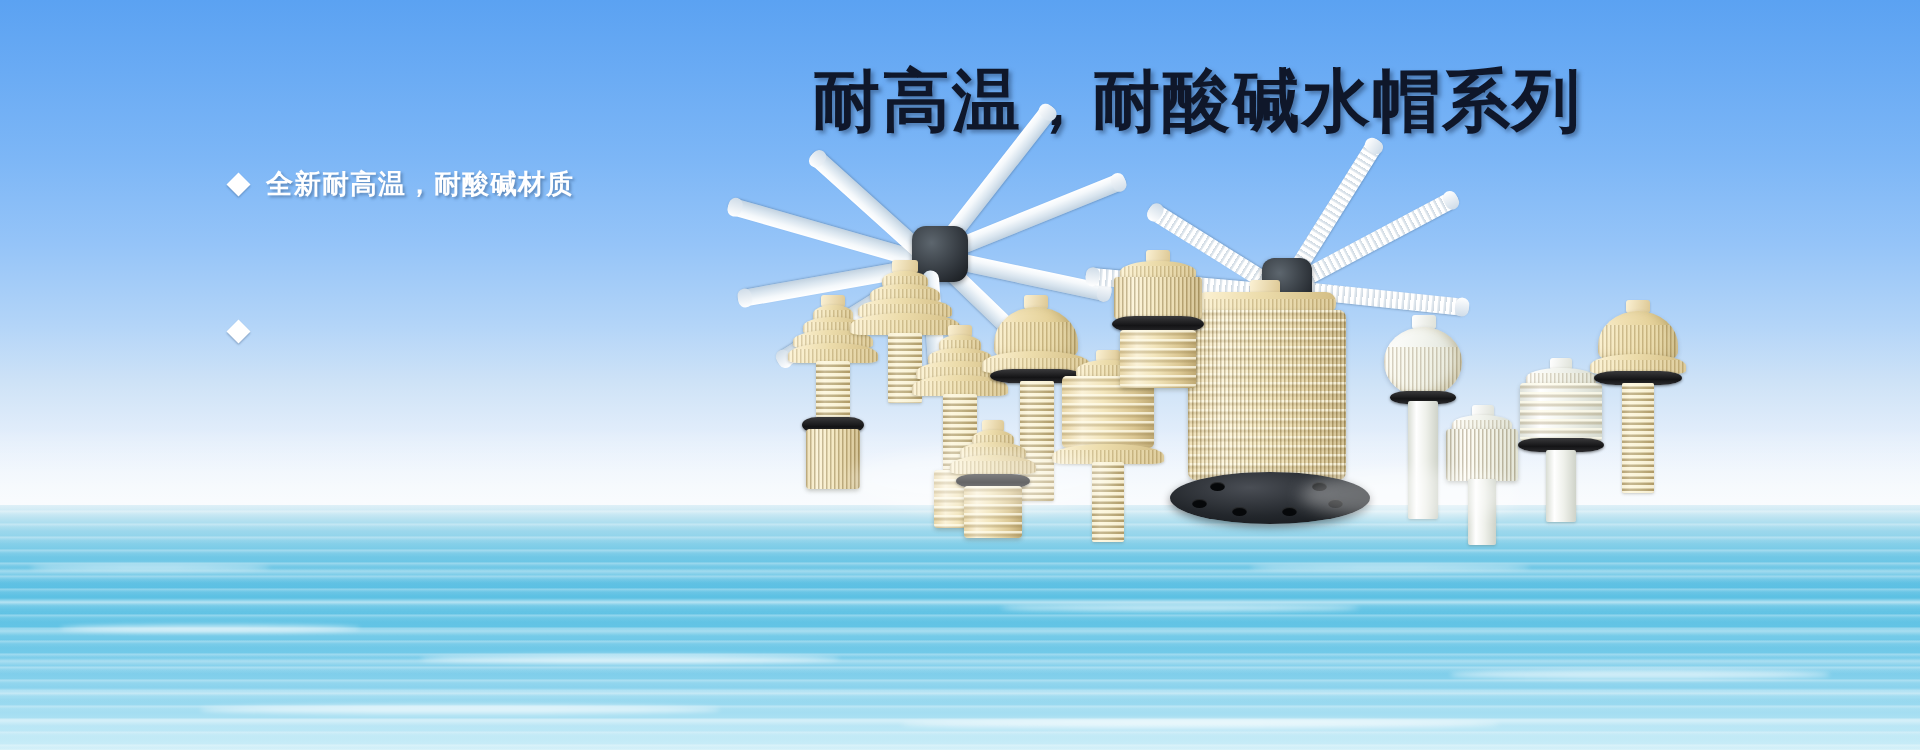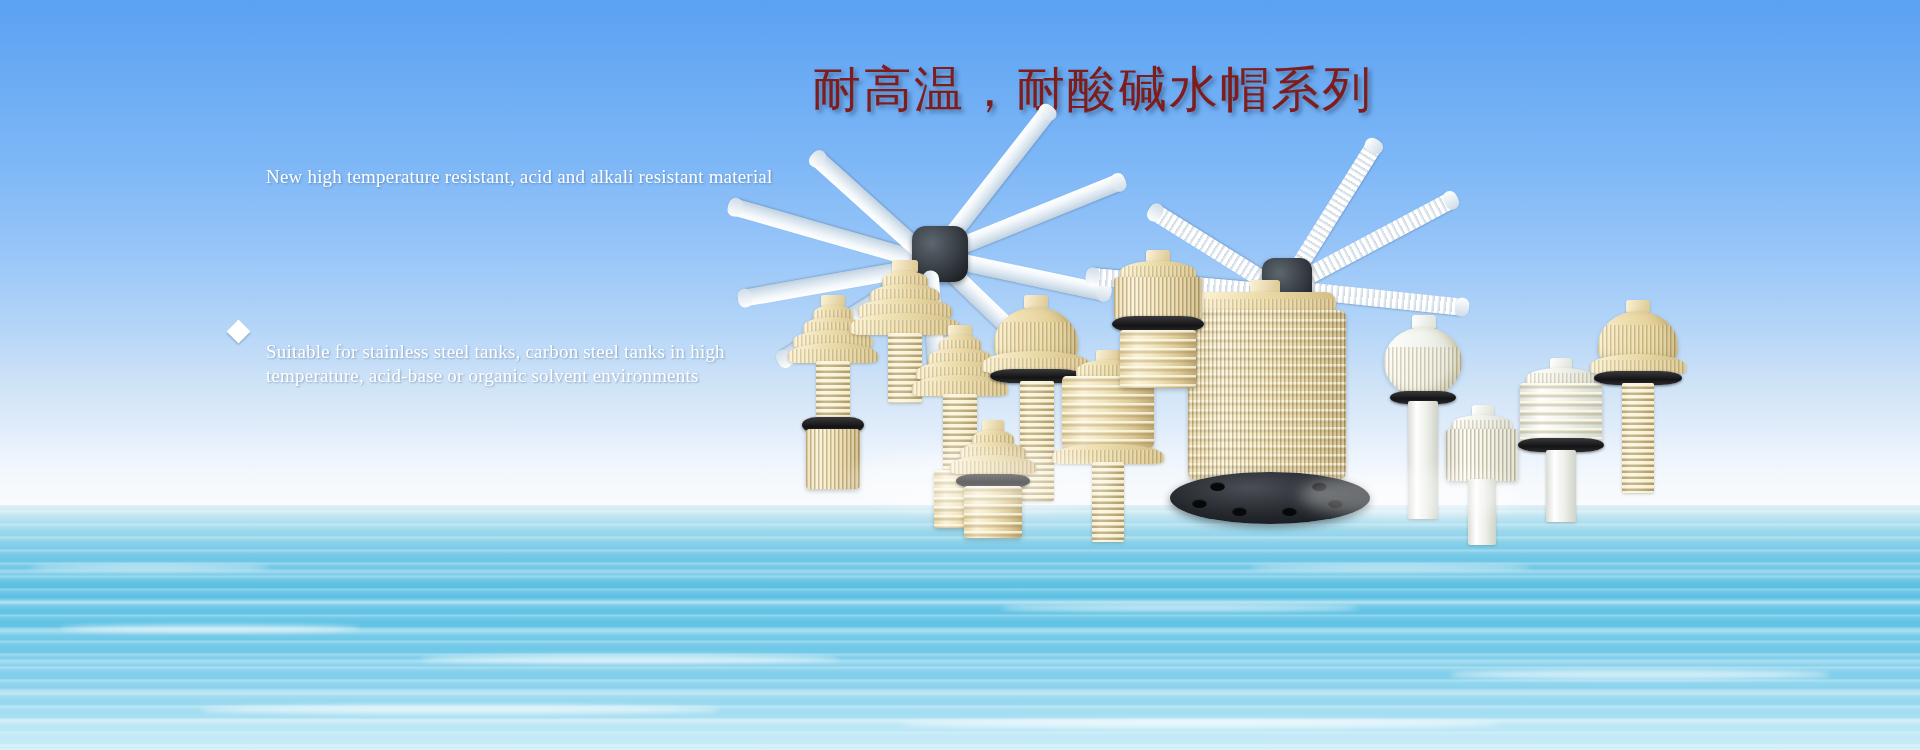--- a/index.html
+++ b/index.html
@@ -70,21 +70,21 @@
   }
   .ripple{
     position:absolute;border-radius:50%;
     background:rgba(255,255,255,.65);
     filter:blur(2.5px);
   }
 
   
   .title{
     position:absolute;left:812px;top:60px;
-    font-size:49px;line-height:1.2;font-weight:400;color:#7f1d1d;
+    font-size:68px;line-height:1.2;font-weight:700;color:#0f172a;
     letter-spacing:2px;
     text-shadow:3px 3px 4px rgba(40,70,110,.55);
     white-space:nowrap;
   }
   .feature{position:absolute;}
   .feat1{left:230px;top:165px;width:720px;}
   .feat2{left:230px;top:312px;width:760px;}
   .feat-row{display:flex;align-items:flex-start;}
   .diamond{
     width:17px;height:17px;flex:0 0 17px;margin-top:11px;margin-right:19px;
@@ -364,28 +364,25 @@
       <div class="tier" style="position:absolute;left:0px;top:35px;width:86px;height:19px;"></div>
       <div class="gasket" style="position:absolute;left:6px;top:54px;width:74px;height:14px;"></div>
       <div class="cyl rings" style="position:absolute;left:14px;top:66px;width:58px;height:52px;border-radius:4px;"></div>
     </div>
 
     <div class="glow" style="left:150px;top:330px;width:260px;height:60px;"></div>
     <div class="glow" style="left:600px;top:350px;width:220px;height:50px;"></div>
   </div>
 
   <div class="feature feat1">
-    <div class="en-wrap">
-      <div class="en">New high temperature resistant, acid and alkali resistant material</div>
+    <div class="feat-row">
+      <span class="diamond"></span>
+      <span class="cn">全新耐高温，耐酸碱材质</span>
     </div>
   </div>
 
   <div class="feature feat2">
     <div class="feat-row">
       <span class="diamond"></span>
     </div>
-    <div class="en-wrap">
-      <div class="en">Suitable for stainless steel tanks, carbon steel tanks in high</div>
-      <div class="en">temperature, acid-base or organic solvent environments</div>
-    </div>
   </div>
 
 </div>
 
 </body></html>

